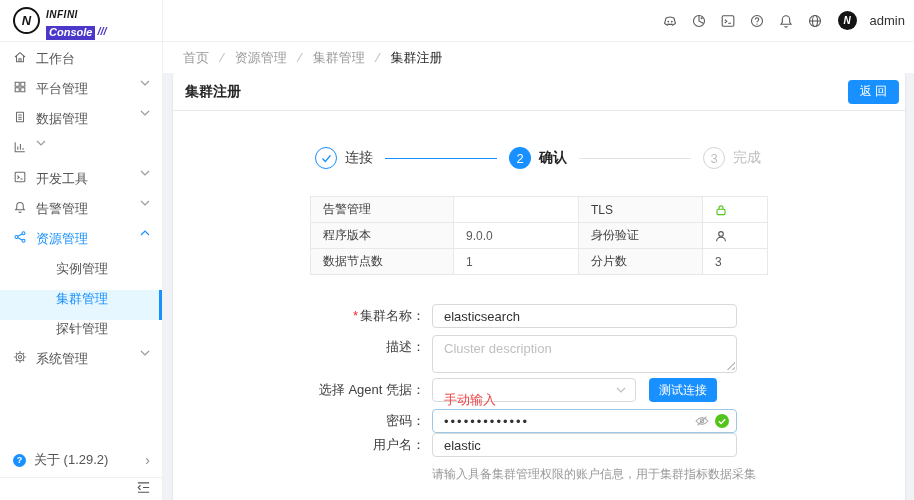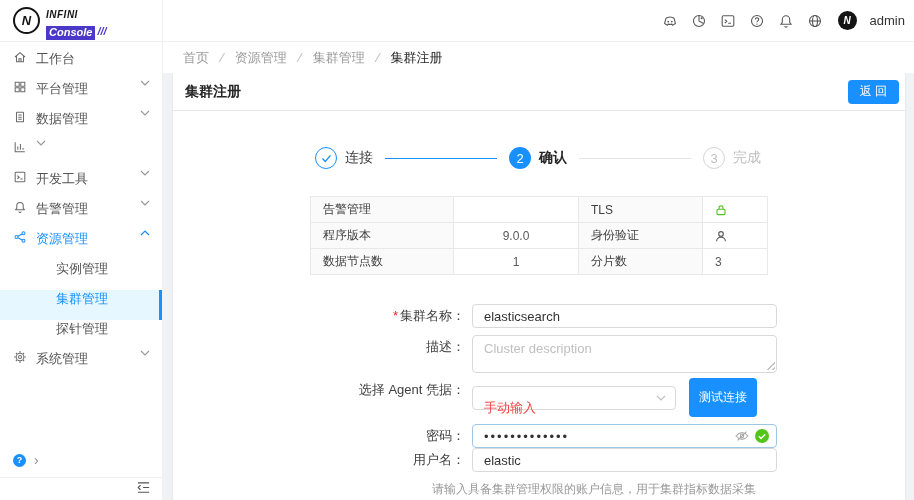--- a/index.html
+++ b/index.html
@@ -87,44 +87,44 @@
   .step.wait .step-label { color:#bfbfbf; }
   .step-line { flex:1; height:1px; margin:0 12px; }
   .step-line.done { background:#1890ff; }
   .step-line.todo { background:#e3e3e3; }
 
   
   .info-table { margin:27px 0 0 137px; border-collapse:collapse; font-size:12px; }
   .info-table td { border:1px solid #e8e8e8; padding:4px 12px; height:24px; }
   .info-table td.k { background:#fafafa; color:#404040; }
   .info-table td.v { color:#595959; }
-  .c1 { width:143px; } .c2 { width:125px;text-align:center; } .c3 { width:124px; } .c4 { width:65px; }
+  .c1 { width:143px; } .c2 { width:125px; } .c3 { width:124px; } .c4 { width:65px; }
   .status-dot { width:9px; height:9px; border-radius:50%; background:#52c41a;
     display:inline-block; margin-right:6px; }
   .cell-icon svg { width:12px; height:12px; display:block; }
 
   
   .reg-form { margin-top:29px; font-size:13px; }
   .form-row { display:flex; margin-bottom:7px; align-items:flex-start; }
   .form-label { width:259px; text-align:right; padding-right:7px; color:#404040;
-    line-height:24px; flex-shrink:0; white-space:nowrap;margin-left:40px; }
+    line-height:24px; flex-shrink:0; white-space:nowrap; }
   .req { color:#f5222d; margin-right:2px; }
   .ctrl { position:relative; }
   .txt-input { width:305px; height:24px; border:1px solid #d9d9d9; border-radius:4px;
     padding:0 11px; font-size:13px; color:#333; font-family:inherit; outline:none; background:#fff; display:block; }
   .txt-input::placeholder { color:#bfbfbf; }
   textarea.txt-input { height:38px; padding-top:4px; resize:none; line-height:1.4; }
   .resize-grip { position:absolute; right:2px; bottom:3px; width:9px; height:9px;
     background:repeating-linear-gradient(135deg,#c3c3c3 0 1px,transparent 1px 3.5px);
     clip-path:polygon(100% 0,100% 100%,0 100%); pointer-events:none; }
   .select-box { width:204px; height:24px; border:1px solid #d9d9d9; border-radius:4px;
     display:flex; align-items:center; padding:0 9px 0 11px; background:#fff; cursor:pointer; }
   .select-value { flex:1; color:#ef4444;margin-top:20px; }
   .select-arrow { color:#bfbfbf; display:flex; }
-  .test-btn { margin-left:13px; height:39px; background:#1890ff; color:#fff; border:none;
+  .test-btn { margin-left:13px; height:24px; background:#1890ff; color:#fff; border:none;
     border-radius:4px; font-size:12px; padding:0 10px; cursor:pointer; font-family:inherit; }
   .agent-ctrl { display:flex; align-items:center; }
   .pwd-input { border-color:#9cc7e6; letter-spacing:2px; padding-right:50px; }
   .pwd-icons { position:absolute; right:8px; top:0; height:24px; display:flex;
     align-items:center; gap:6px; }
   .eye-icon { color:#a8a8a8; display:flex; cursor:pointer; }
   .eye-icon svg { width:14px; height:14px; }
   .check-icon svg { width:14px; height:14px; display:block; }
   .form-hint { margin:9px 0 0 259px; color:#999; font-size:12px; }
 </style>
@@ -255,20 +255,21 @@
       <span class="chev">
           <svg width="10" height="6" viewBox="0 0 10 6" fill="none" stroke="currentColor" stroke-width="1.2">
             <polyline points="1,1 5,5 9,1"></polyline>
           </svg>
         </span>
     </div>
   </nav>
 
   <div class="about-row">
     <span class="about-icon">?</span>
+    <span class="about-label">关于 (1.29.2)</span>
     <span class="about-chev">›</span>
   </div>
   <div class="collapse-row">
     <span>
       <svg viewBox="0 0 16 16" fill="none" stroke="currentColor" stroke-width="1.2">
           <path d="M2 3h12 M7.5 8H14 M2 13h12 M4.8 5.6 L2.4 8 L4.8 10.4"></path>
         </svg>
     </span>
   </div>
 </aside>

